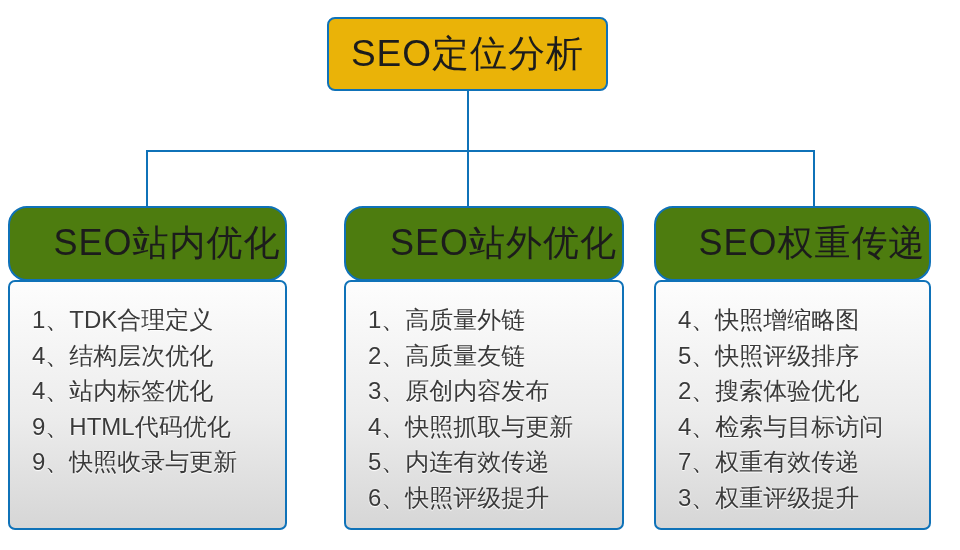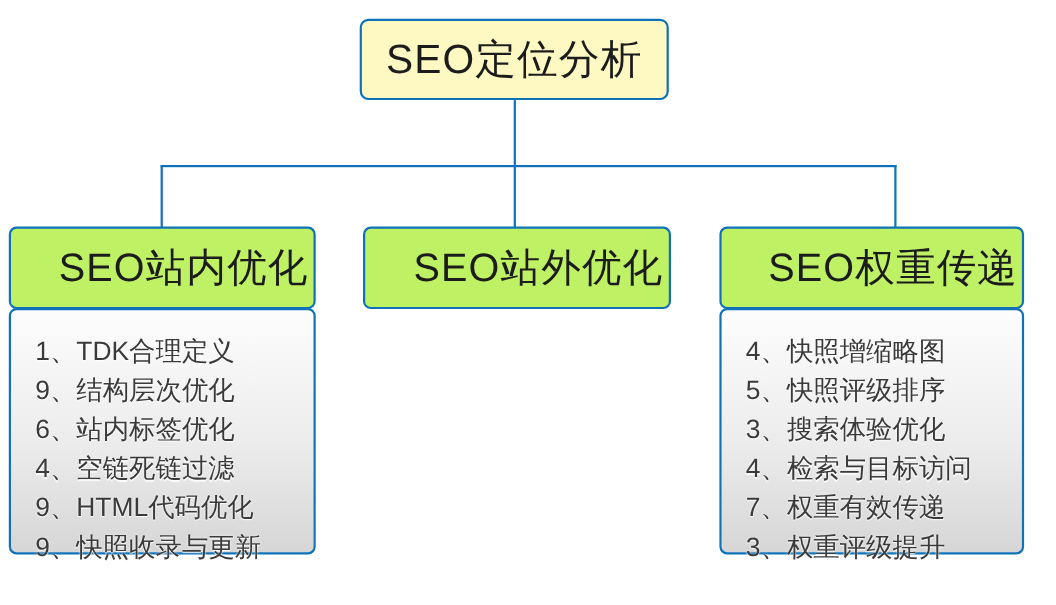--- a/index.html
+++ b/index.html
@@ -11,52 +11,52 @@
   body{
     width:960px;height:550px;
     background:#ffffff;
     font-family:"Liberation Sans","DejaVu Sans",sans-serif;
     overflow:hidden;
     position:relative;
   }
   .canvas{position:absolute;inset:0;}
   .node{
     position:absolute;
-    background:#fef9c3;
+    background:#eab308;
     border:2px solid var(--accent);
     border-radius:8px;
     display:flex;align-items:center;justify-content:center;
     box-sizing:border-box;
   }
   .root{
     left:327px;top:17px;width:281px;height:74px;
     font-size:37px;color:var(--text-dark);
     letter-spacing:1px;
   }
   .line{position:absolute;background:var(--accent);}
   .line.v{width:2px;}
   .line.h{height:2px;}
   .column{position:absolute;top:206px;}
   .col-header{
     position:relative;
     width:100%;height:75px;
-    background:#bef264;
+    background:#4d7c0f;
     border:2px solid var(--accent);
-    border-radius:7px;
+    border-radius:19px;
     display:flex;align-items:center;justify-content:center;
     box-sizing:border-box;
     font-size:36px;color:var(--text-dark);
     letter-spacing:1px;
     z-index:2;
     padding-left:39px;
   }
   .col-list{
     position:relative;
     margin-top:-1px;
-    width:100%;height:224px;
+    width:100%;height:250px;
     background:linear-gradient(to bottom,#fdfdfd 0%,#ececec 55%,#d6d6d6 100%);
     border:2px solid var(--accent);
     border-radius:7px;
     box-sizing:border-box;
     padding:20px 28px 0 22px;
     z-index:1;
   }
   .list-item{
     font-size:24px;
     line-height:35.5px;
@@ -79,41 +79,48 @@
   <div class="line v" style="left:146px;top:150px;height:58px"></div>
   <div class="line v" style="left:467px;top:150px;height:58px"></div>
   <div class="line v" style="left:813px;top:150px;height:58px"></div>
 
   <div class="column" style="left:8px;width:279px">
     <div class="col-header">
       <span>SEO站内优化</span>
     </div>
     <div class="col-list">
       <div class="list-item">1、TDK合理定义</div>
-      <div class="list-item">9、结构层次优化</div>
-      <div class="list-item">6、站内标签优化</div>
-      <div class="list-item">4、空链死链过滤</div>
+      <div class="list-item">4、结构层次优化</div>
+      <div class="list-item">4、站内标签优化</div>
       <div class="list-item">9、HTML代码优化</div>
       <div class="list-item">9、快照收录与更新</div>
     </div>
   </div>
 
-  <div class="column" style="left:330px;width:280px">
+  <div class="column" style="left:344px;width:280px">
     <div class="col-header">
       <span>SEO站外优化</span>
+    </div>
+    <div class="col-list">
+      <div class="list-item">1、高质量外链</div>
+      <div class="list-item">2、高质量友链</div>
+      <div class="list-item">3、原创内容发布</div>
+      <div class="list-item">4、快照抓取与更新</div>
+      <div class="list-item">5、内连有效传递</div>
+      <div class="list-item">6、快照评级提升</div>
     </div>
   </div>
 
   <div class="column" style="left:654px;width:277px">
     <div class="col-header">
       <span>SEO权重传递</span>
     </div>
     <div class="col-list">
       <div class="list-item">4、快照增缩略图</div>
       <div class="list-item">5、快照评级排序</div>
-      <div class="list-item">3、搜索体验优化</div>
+      <div class="list-item">2、搜索体验优化</div>
       <div class="list-item">4、检索与目标访问</div>
       <div class="list-item">7、权重有效传递</div>
       <div class="list-item">3、权重评级提升</div>
     </div>
   </div>
 
 </div>
 
 </body></html>

